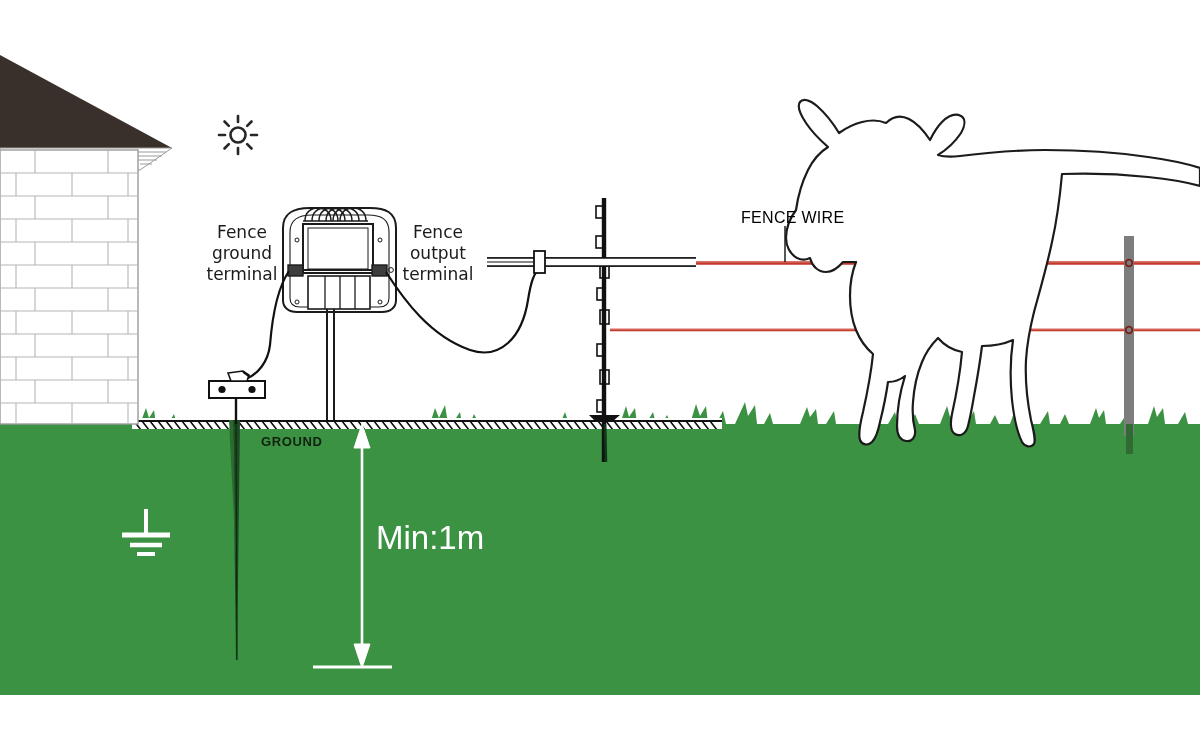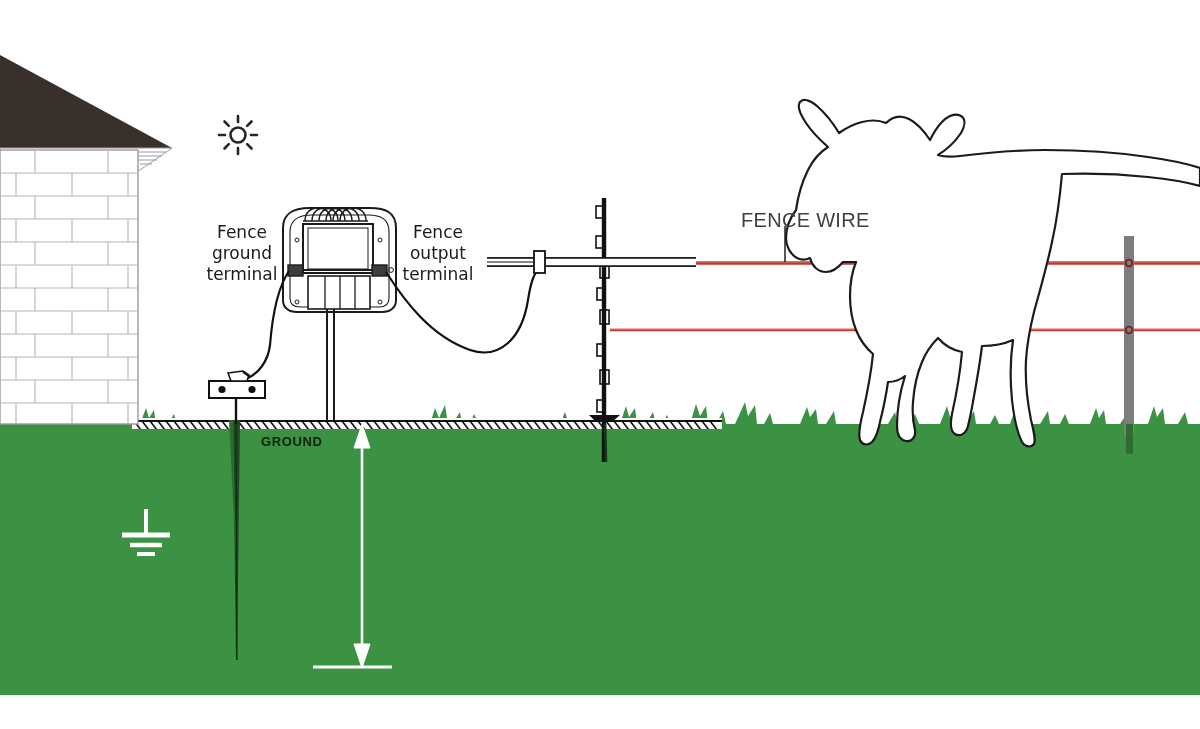--- a/index.html
+++ b/index.html
@@ -2,21 +2,21 @@
 <html><head>
 <meta charset="utf-8">
 <style>
   html,body{margin:0;padding:0;background:#fff;}
   body{font-family:"Liberation Sans",sans-serif;}
   #stage{position:relative;width:1200px;height:695px;overflow:hidden;background:#ffffff;}
   #stage svg{position:absolute;left:0;top:0;}
   .lbl{position:absolute;white-space:pre;}
   #lbl-fence-ground{left:196px;top:222px;width:92px;text-align:center;font-size:17px;line-height:21px;color:#1b1b1b;font-family:"DejaVu Sans",sans-serif;}
   #lbl-fence-output{left:392px;top:222px;width:92px;text-align:center;font-size:17px;line-height:21px;color:#1b1b1b;font-family:"DejaVu Sans",sans-serif;}
-  #lbl-fence-wire{left:741px;top:209px;font-size:20px;letter-spacing:.3px;color:#404040;font-family:"Liberation Sans",sans-serif;}
+  #lbl-fence-wire{left:741px;top:209px;font-size:16px;letter-spacing:.3px;color:#000000;font-family:"Liberation Sans",sans-serif;}
   #lbl-ground{left:261px;top:434px;font-size:13px;font-weight:bold;letter-spacing:.6px;color:#11210f;font-family:"Liberation Sans",sans-serif;}
   #lbl-min{left:376px;top:519px;font-size:33px;color:#ffffff;font-family:"Liberation Sans",sans-serif;}
 </style>
 </head>
 <body>
 
 <div id="stage">
 
   <svg width="1200" height="729" viewBox="0 0 1200 729">
 
@@ -387,14 +387,15 @@
   </svg>
 
   <div class="lbl" id="lbl-fence-ground">Fence
 ground
 terminal</div>
   <div class="lbl" id="lbl-fence-output">Fence
 output
 terminal</div>
   <div class="lbl" id="lbl-fence-wire">FENCE WIRE</div>
   <div class="lbl" id="lbl-ground">GROUND</div>
+  <div class="lbl" id="lbl-min">Min:1m</div>
 
 </div>
 
 </body></html>

